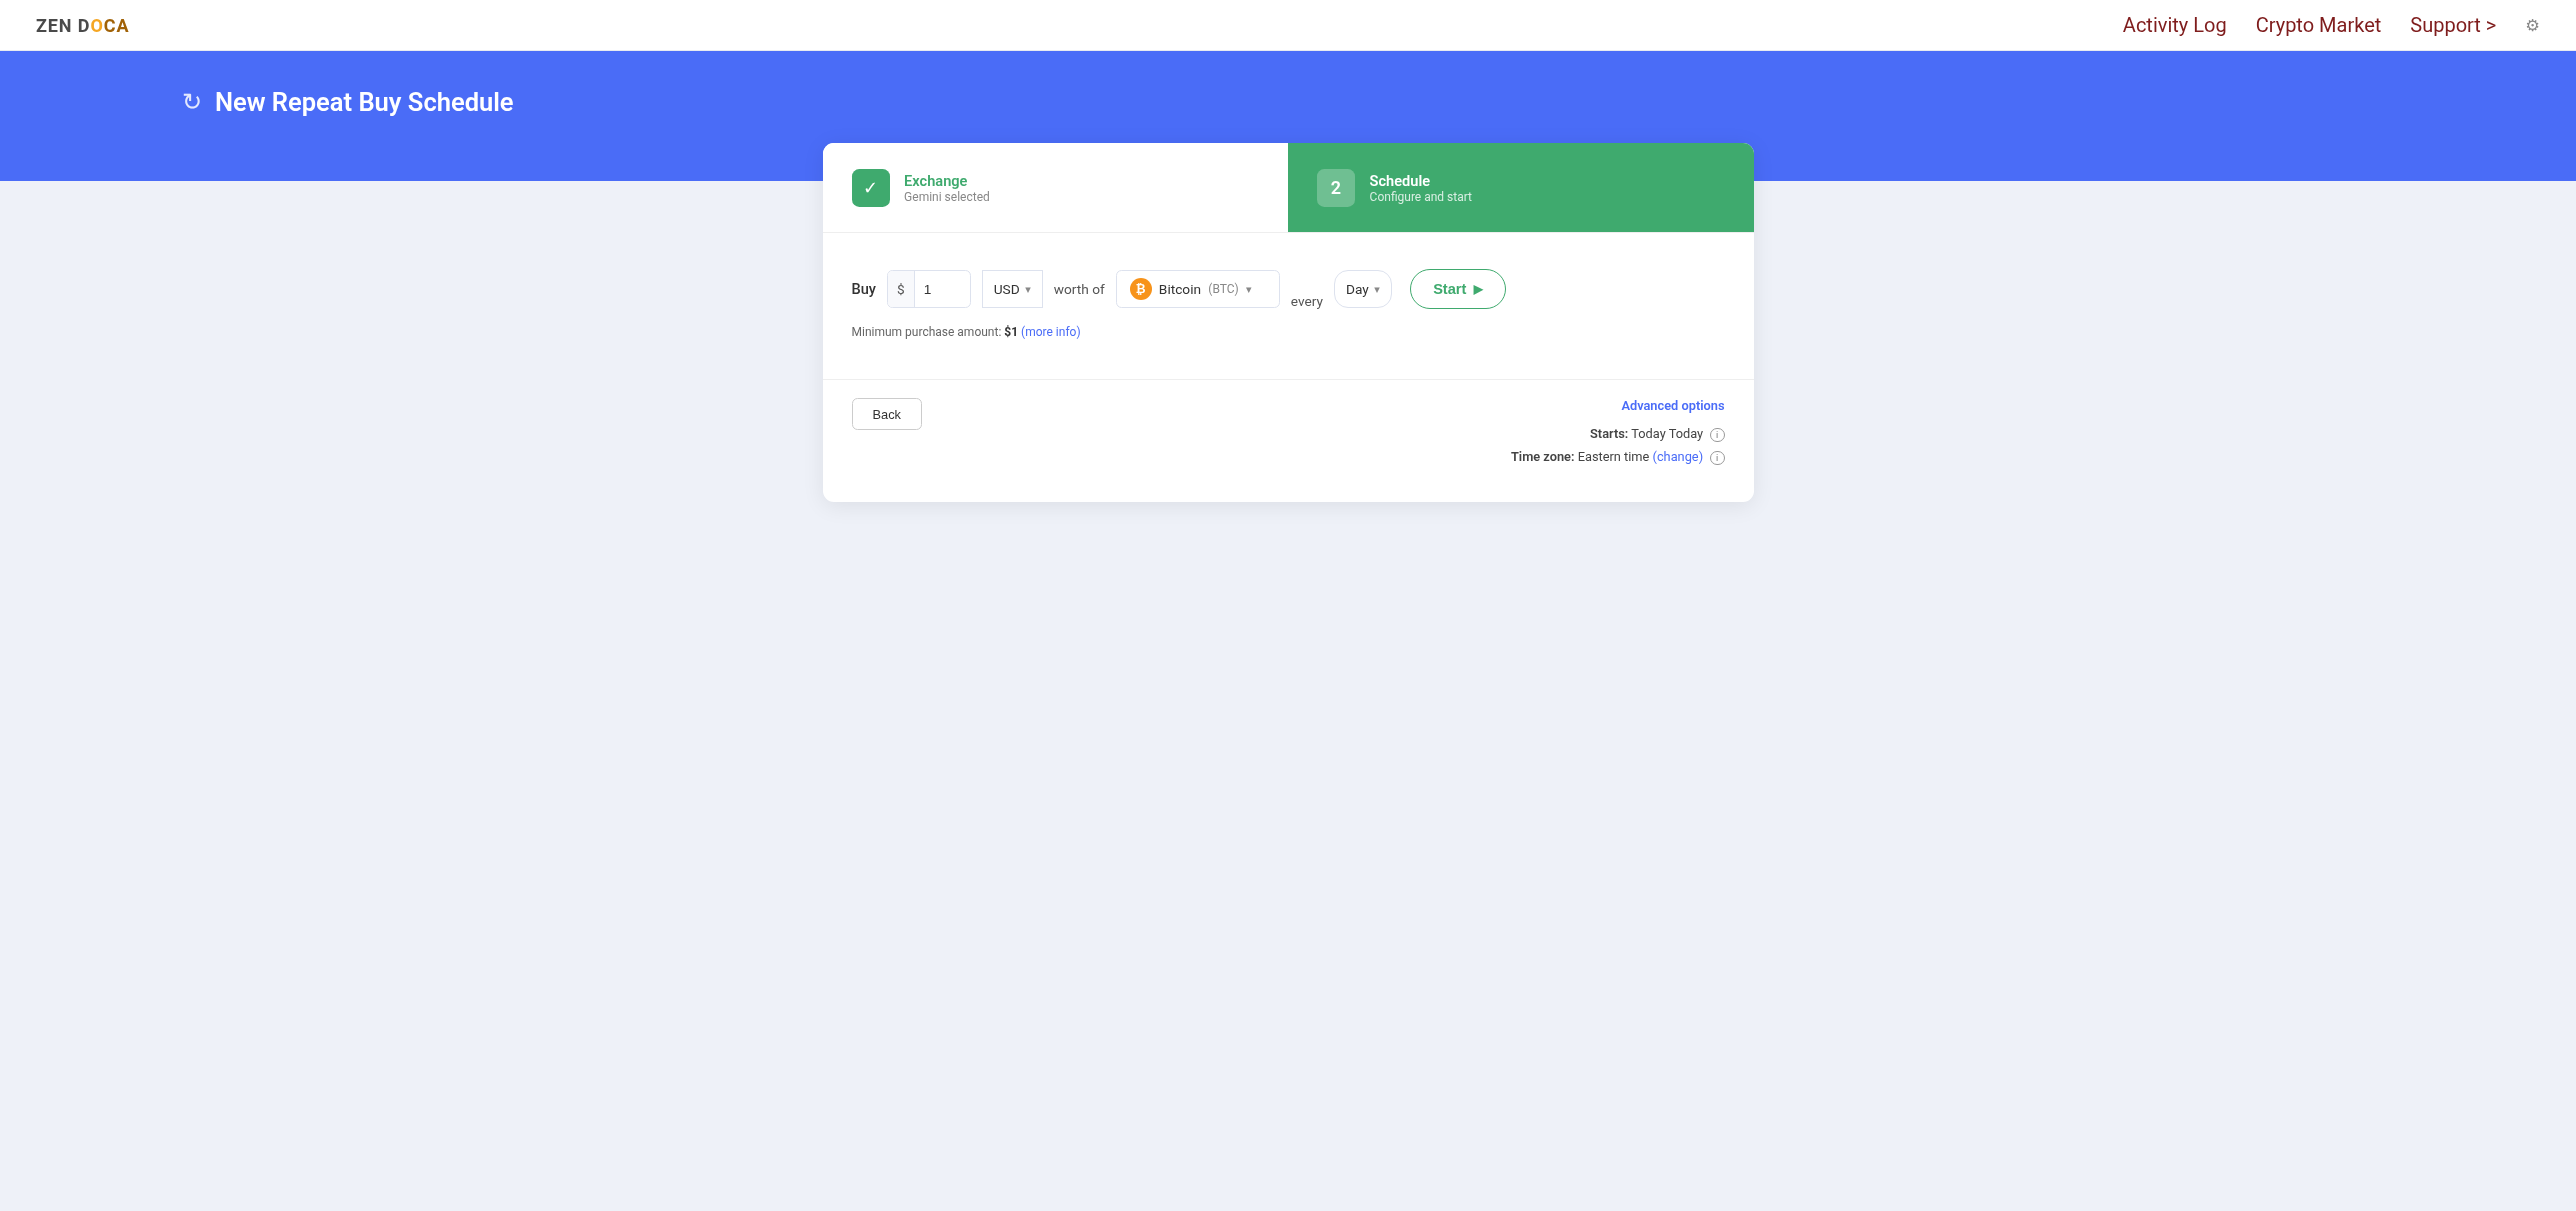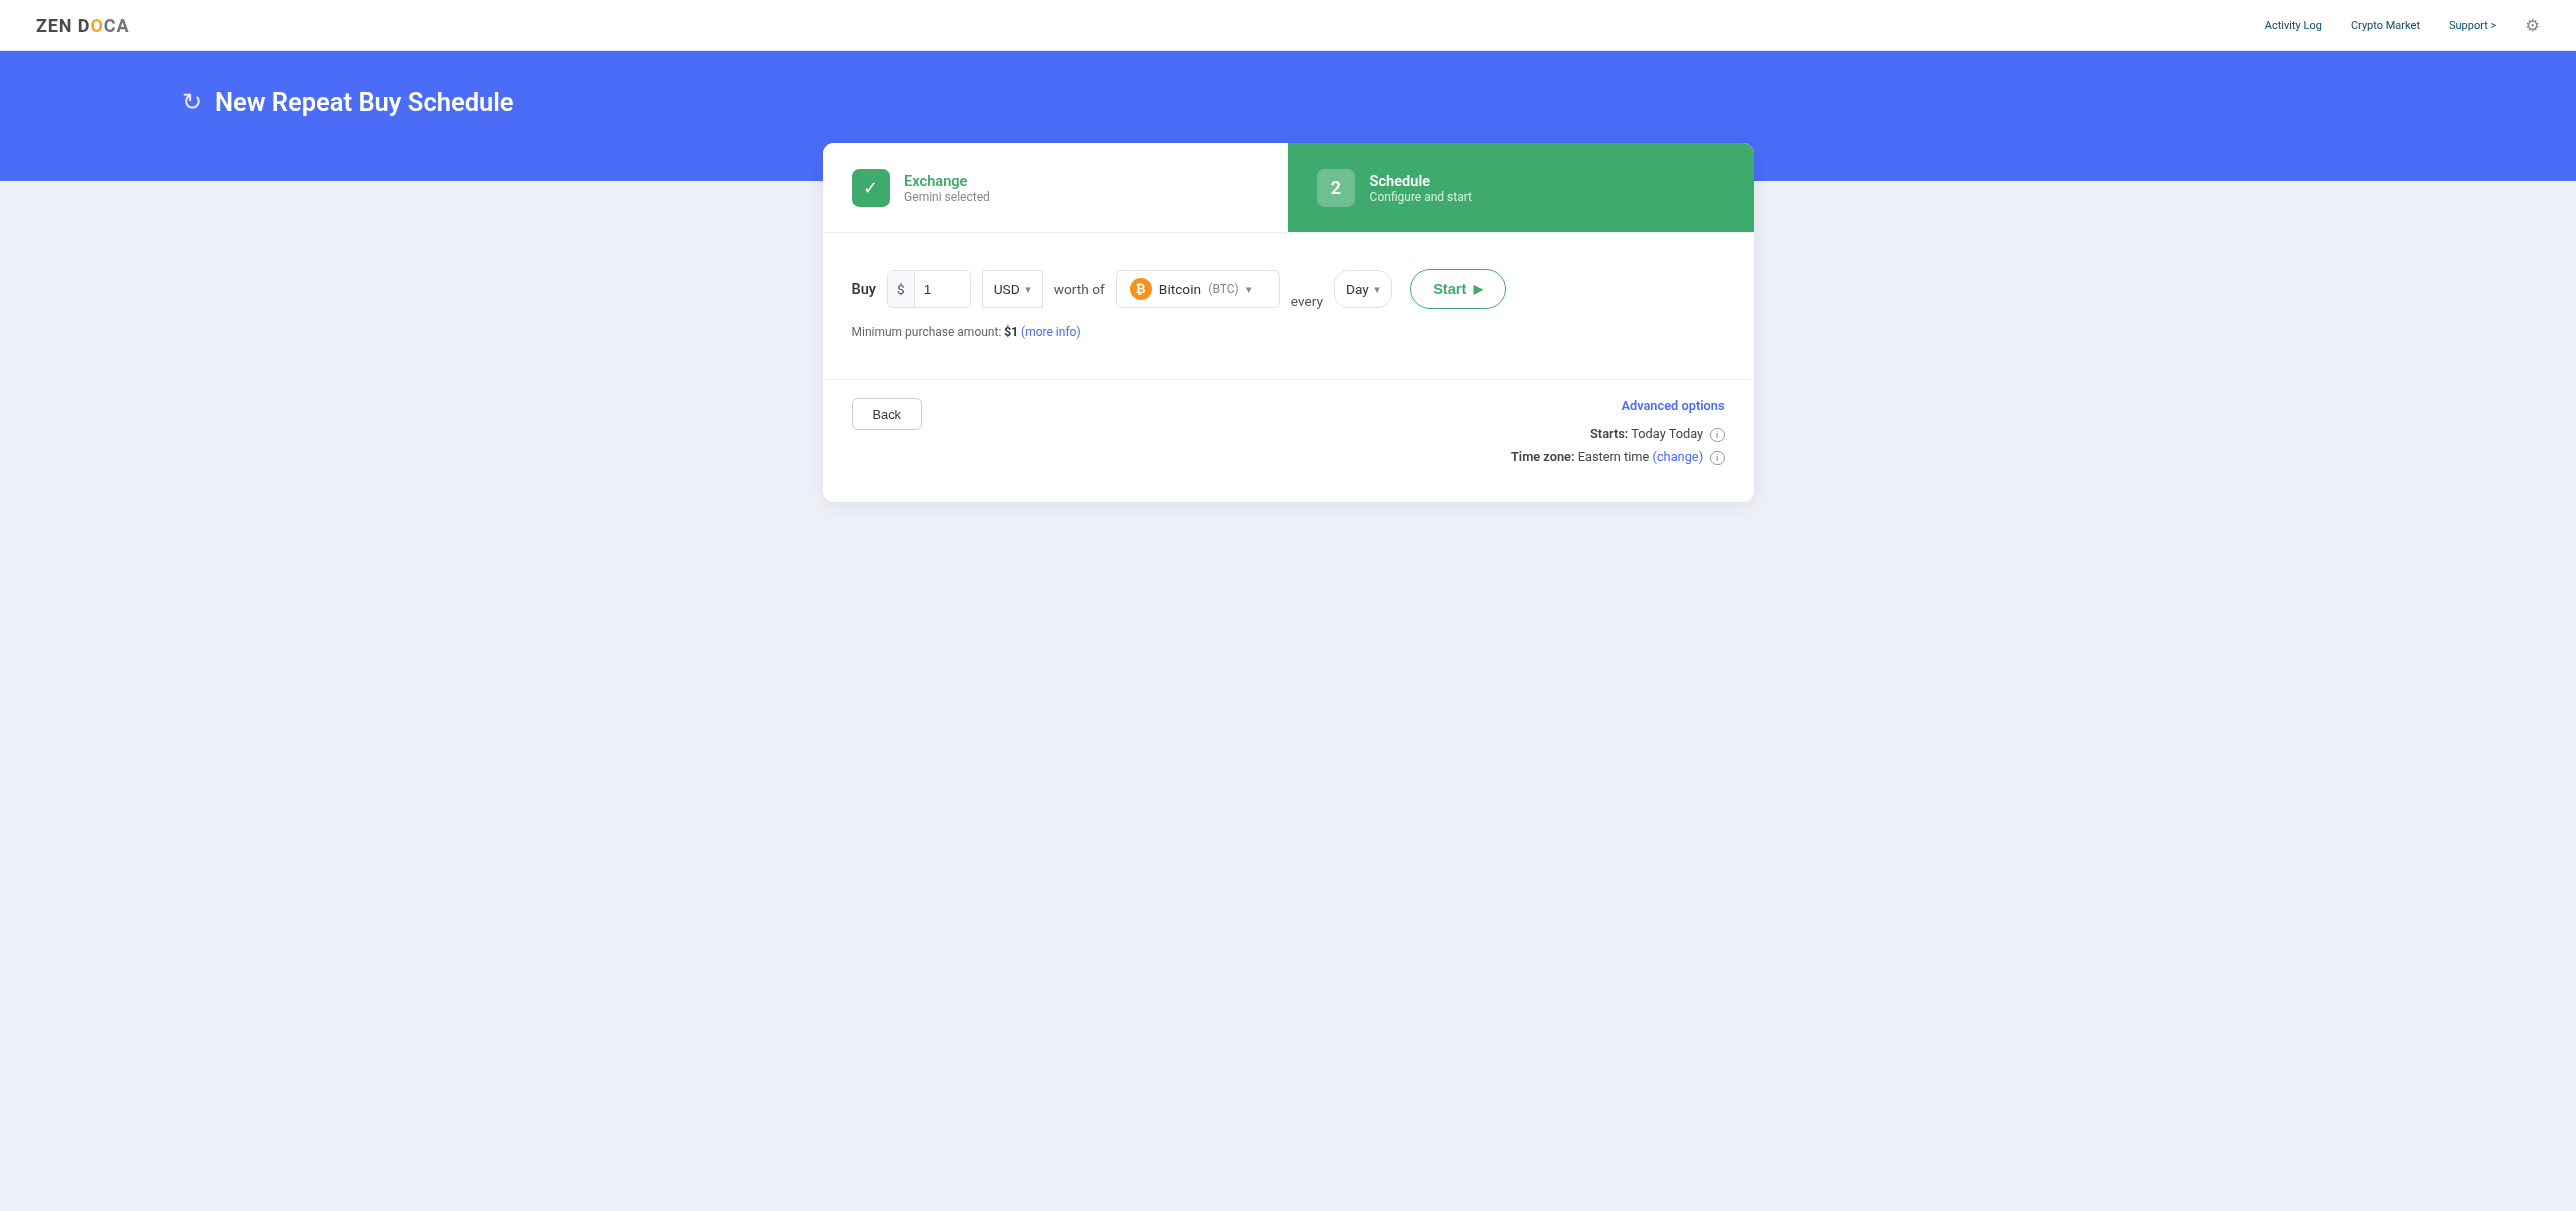--- a/index.html
+++ b/index.html
@@ -19,29 +19,29 @@
       height: 51px;
       border-bottom: 0.9px solid #e8eaf0;
     }
     .logo {
       font-size: 18px;
       font-weight: 700;
       letter-spacing: 0.9px;
     }
     .logo-zen { color: #4a4a4a; text-align: right; }
     .logo-d { color: #f5a623; }
-    .logo-ca { color: #737373; }
+    .logo-ca { color: #a16207; }
     .nav-links {
       display: flex;
       align-items: center;
       gap: 29px;
     }
     .nav-link {
-      color: #0c4a6e;
-      font-size: 11px;
+      color: #7f1d1d;
+      font-size: 20px;
       cursor: pointer;
       text-decoration: none;
     }
     .nav-gear {
       color: #888;
       font-size: 16.4px;
       cursor: pointer;
     }
 
     

